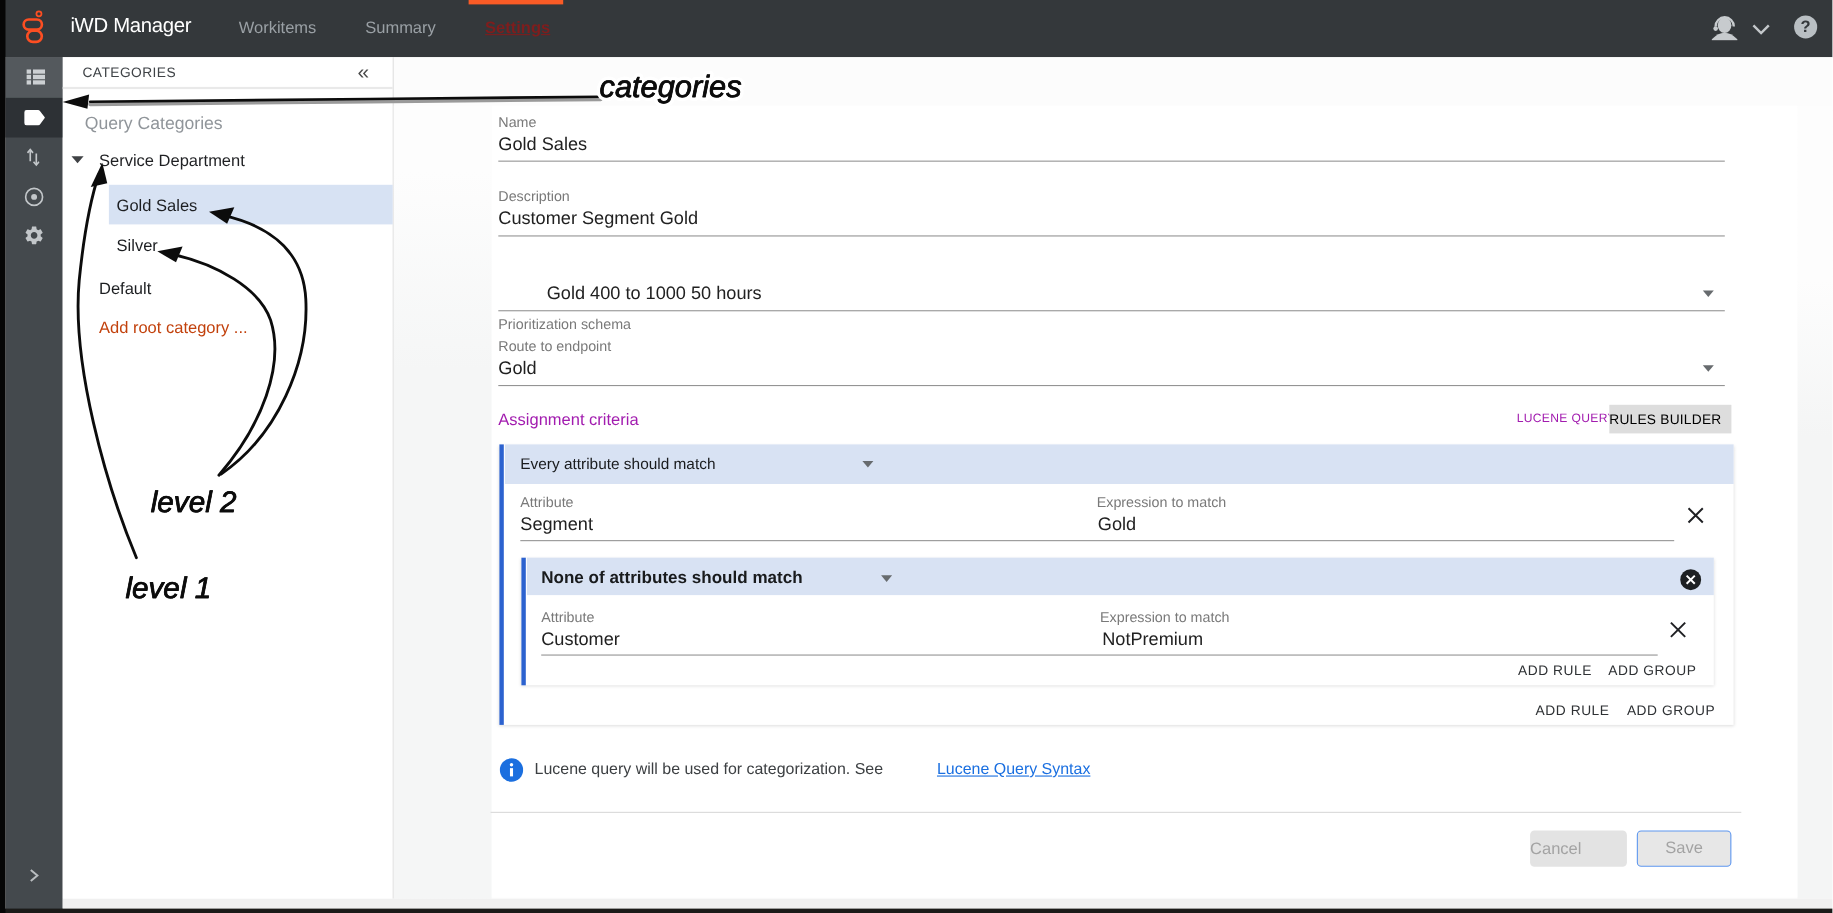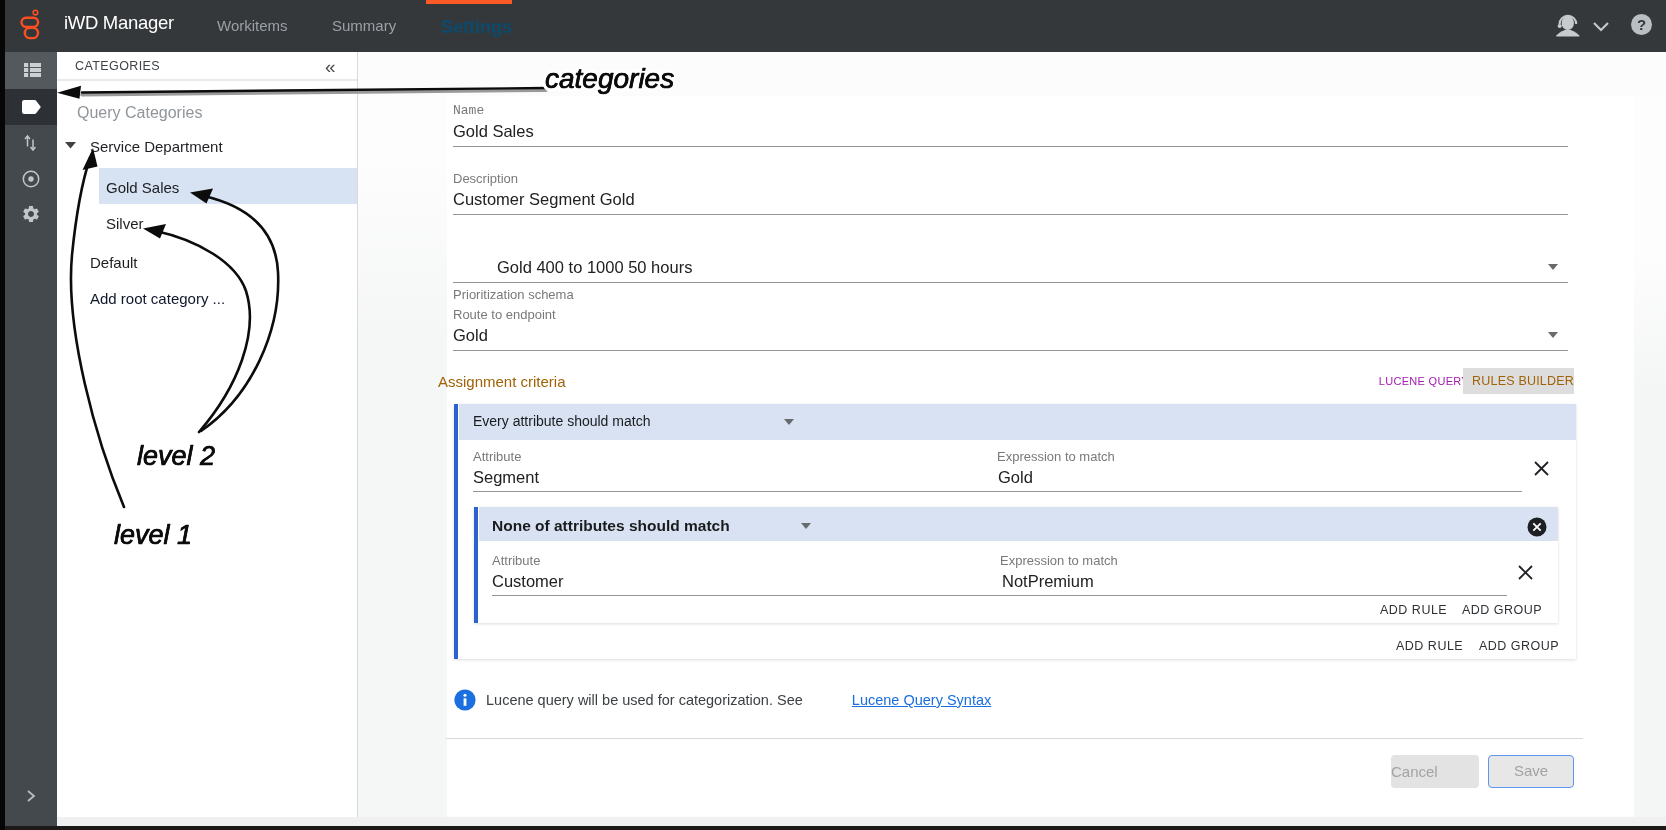--- a/index.html
+++ b/index.html
@@ -17,21 +17,21 @@
 <div class="abs" style="left:0;top:0;width:1666px;height:52px;background:#34383b;"></div>
 <div class="abs" style="left:426px;top:0;width:86px;height:4px;background:#fa5b26;"></div>
 <svg class="abs" style="left:17px;top:7px;" width="28" height="40" viewBox="0 0 28 40">
   <circle cx="18.4" cy="5.6" r="2.3" fill="none" stroke="#fd4e22" stroke-width="1.6"></circle>
   <rect x="4.5" y="10.7" width="16.6" height="9.2" rx="4.6" fill="none" stroke="#fd4e22" stroke-width="2.4"></rect>
   <rect x="7.8" y="20.9" width="13.2" height="10.2" rx="5.1" fill="none" stroke="#fd4e22" stroke-width="2.4"></rect>
 </svg>
 <div class="abs" style="left:64px;top:12px;font-size:18.5px;color:#ffffff;font-weight:500;letter-spacing:-0.3px;">iWD Manager</div>
 <div class="abs" style="left:217px;top:17px;font-size:15px;color:#9aa0a5;">Workitems</div>
 <div class="abs" style="left:332px;top:17px;font-size:15px;color:#9aa0a5;">Summary</div>
-<div class="abs" style="left:441px;top:17px;font-size:18px;color:#0c4a6e;font-weight:700;">Settings</div>
+<div class="abs" style="left:441px;top:17px;font-size:15px;color:#7f1d1d;font-weight:700;text-decoration:underline;">Settings</div>
 
 <svg class="abs" style="left:1553px;top:13px;" width="29" height="24" viewBox="0 0 29 24">
   <ellipse cx="14.8" cy="10" rx="6.2" ry="7" fill="#c7cbce"></ellipse>
   <path d="M3.2 22.6 q11.6 -11.8 23.2 0 l0 0.9 l-23.2 0 z" fill="#c7cbce"></path>
   <path d="M6.6 11 a8.3 8.3 0 0 1 16.6 0" fill="none" stroke="#c7cbce" stroke-width="2.1"></path>
   <circle cx="6.7" cy="13" r="2.1" fill="#c7cbce"></circle>
 </svg>
 <svg class="abs" style="left:1592px;top:21px;" width="18" height="12" viewBox="0 0 18 12">
   <path d="M2 2 L9 9 L16 2" fill="none" stroke="#c3c7ca" stroke-width="2.2"></path>
 </svg>
@@ -84,48 +84,48 @@
 <div class="abs" style="left:325px;top:56px;font-size:19px;color:#4a4a4a;">«</div>
 <div class="abs" style="left:77px;top:104px;font-size:16px;color:#90959a;">Query Categories</div>
 <svg class="abs" style="left:64px;top:141px;" width="13" height="8" viewBox="0 0 13 8">
     <path d="M1 1 L12 1 L6.5 7.5 z" fill="#3f4245"></path>
   </svg>
 <div class="abs" style="left:90px;top:138px;font-size:15px;color:#1f2023;">Service Department</div>
 <div class="abs" style="left:99px;top:168px;width:258px;height:36px;background:#d7e2f3;"></div>
 <div class="abs" style="left:106px;top:179px;font-size:15px;color:#1c1e21;">Gold Sales</div>
 <div class="abs" style="left:106px;top:215px;font-size:15px;color:#1c1e21;">Silver</div>
 <div class="abs" style="left:90px;top:254px;font-size:15px;color:#1c1e21;">Default</div>
-<div class="abs" style="left:90px;top:290px;font-size:15px;color:#0f172a;text-align:right;">Add root category ...</div>
+<div class="abs" style="left:90px;top:290px;font-size:15px;color:#c2410c;text-align:right;">Add root category ...</div>
 
 <div class="abs" style="left:358px;top:52px;width:1308px;height:778px;background:#fcfcfc;"></div>
 <div class="abs" style="left:358px;top:96px;width:89px;height:721px;background:linear-gradient(#fdfdfd 0px,#fdfdfd 60px,#f5f6f6 240px,#f5f6f6 100%);"></div>
 <div class="abs" style="left:1634px;top:96px;width:32px;height:721px;background:linear-gradient(#fdfdfd 0px,#fdfdfd 160px,#f4f5f5 300px,#f4f5f5 100%);"></div>
 <div class="abs" style="left:447px;top:96px;width:1187px;height:720px;background:#ffffff;"></div>
 
-<div class="abs lbl" style="left:453px;top:103px;font-family:Liberation Mono, monospace;">Name</div>
+<div class="abs lbl" style="left:453px;top:103px;">Name</div>
 <div class="abs val" style="left:453px;top:122px;">Gold Sales</div>
 <div class="abs uline" style="left:453px;top:146px;width:1115px;"></div>
 
 <div class="abs lbl" style="left:453px;top:171px;">Description</div>
 <div class="abs val" style="left:453px;top:190px;">Customer Segment Gold</div>
 <div class="abs uline" style="left:453px;top:214px;width:1115px;"></div>
 
 <div class="abs lbl" style="left:453px;top:239px;margin-top:48px;">Prioritization schema</div>
 <div class="abs val" style="left:453px;top:258px;margin-left:44px;">Gold 400 to 1000 50 hours</div>
 <div class="abs uline" style="left:453px;top:282px;width:1115px;"></div>
 <div class="abs caret" style="left:1548px;top:264px;"></div>
 
 <div class="abs lbl" style="left:453px;top:307px;">Route to endpoint</div>
 <div class="abs val" style="left:453px;top:326px;">Gold</div>
 <div class="abs uline" style="left:453px;top:350px;width:1115px;"></div>
 <div class="abs caret" style="left:1548px;top:332px;"></div>
 
-<div class="abs" style="left:438px;top:373px;font-size:15px;color:#a16207;">Assignment criteria</div>
+<div class="abs" style="left:453px;top:373px;font-size:15px;color:#a21caf;">Assignment criteria</div>
 <div class="abs" style="right:197px;top:375px;font-size:11px;color:#a21caf;letter-spacing:.3px;white-space:nowrap;">LUCENE QUERY</div>
-<div class="abs" style="left:1463px;top:368px;width:111px;height:26px;background:#dddddd;font-size:13px;color:#a16207;letter-spacing:.2px;text-align:right;line-height:26px;white-space:nowrap;font-size:12.5px;">RULES&nbsp;BUILDER</div>
+<div class="abs" style="left:1463px;top:368px;width:111px;height:26px;background:#dddddd;font-size:13px;color:#000000;letter-spacing:.2px;text-align:left;line-height:26px;white-space:nowrap;font-size:12.5px;">RULES&nbsp;BUILDER</div>
 
 <div class="abs" style="left:454px;top:404px;width:1122px;height:255px;background:#ffffff;box-shadow:0 1px 3px rgba(0,0,0,0.14);"></div>
 <div class="abs" style="left:454px;top:404px;width:3.5px;height:255px;background:#2c62cf;"></div>
 <div class="abs" style="left:459px;top:404px;width:1117px;height:36px;background:#d8e2f3;"></div>
 <div class="abs" style="left:473px;top:413px;font-size:14px;font-weight:400;color:#191b1d;">Every attribute should match</div>
 <div class="abs caret" style="left:784px;top:419px;"></div>
 
 <div class="abs lbl" style="left:473px;top:449px;">Attribute</div>
 <div class="abs val" style="left:473px;top:468px;">Segment</div>
 <div class="abs lbl" style="left:997px;top:449px;">Expression to match</div>

